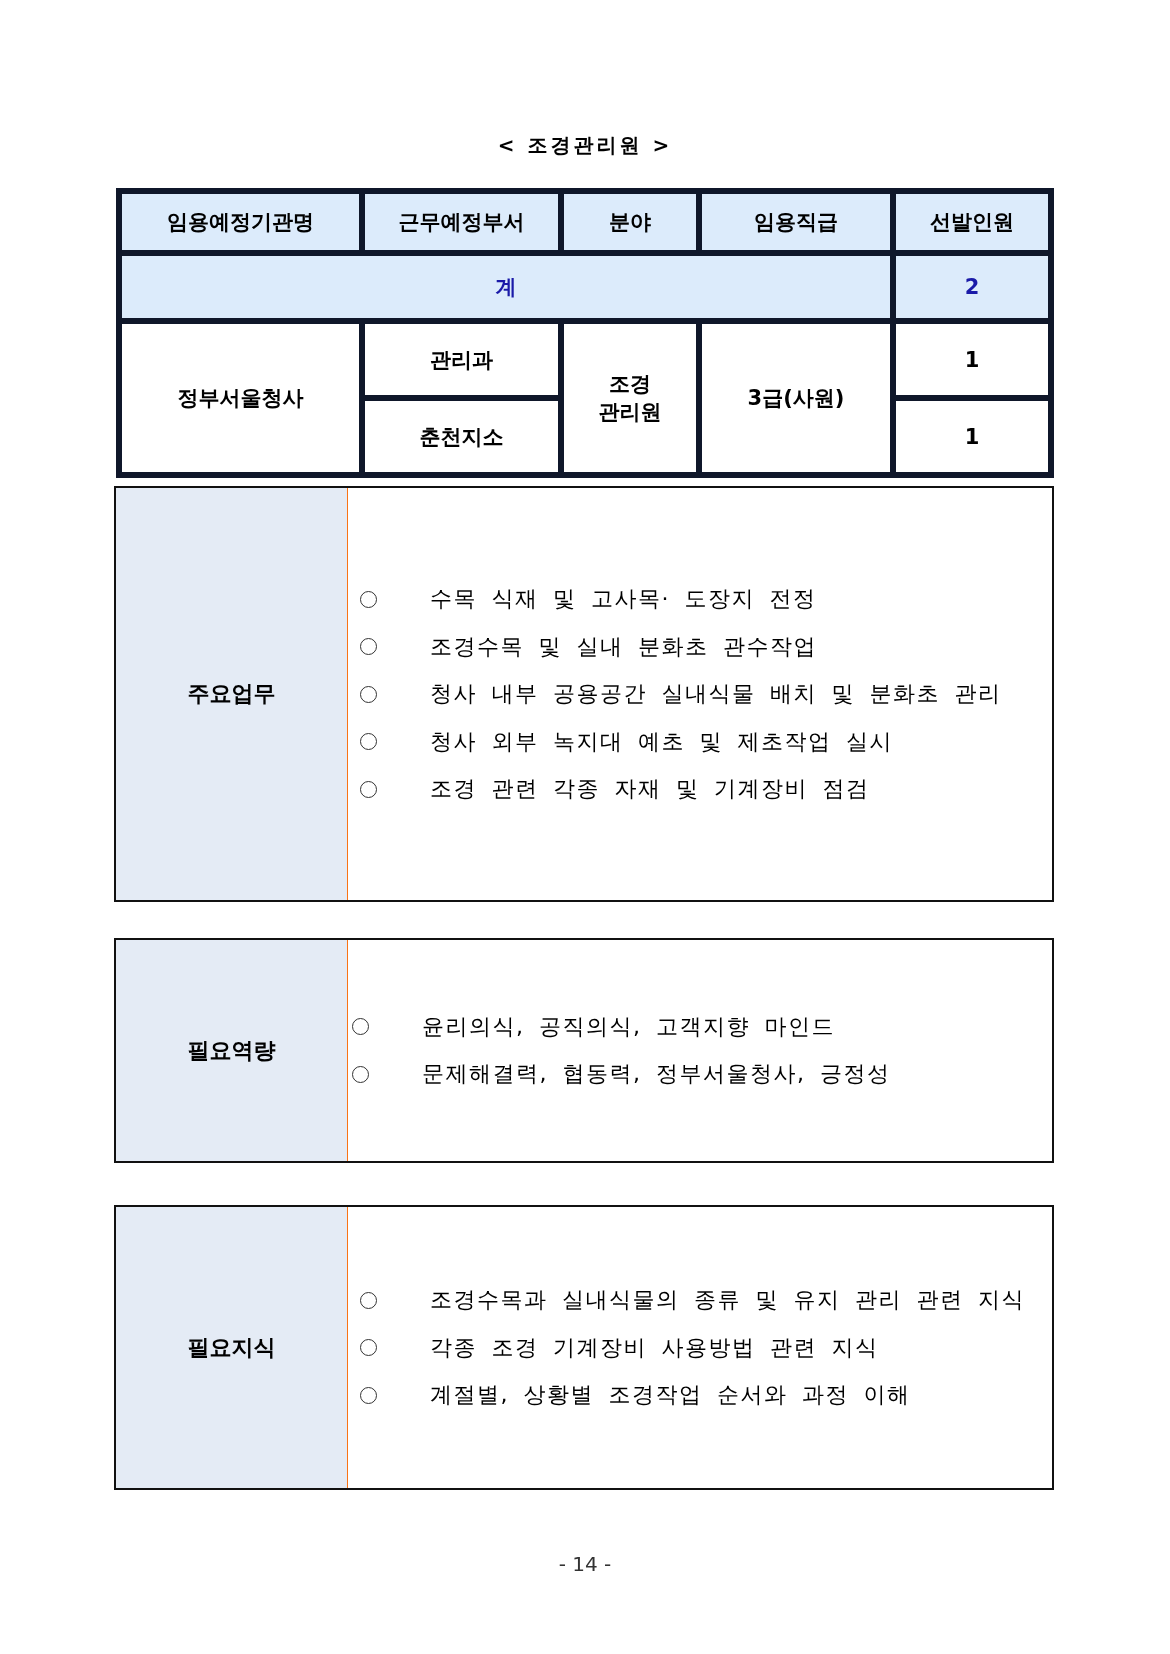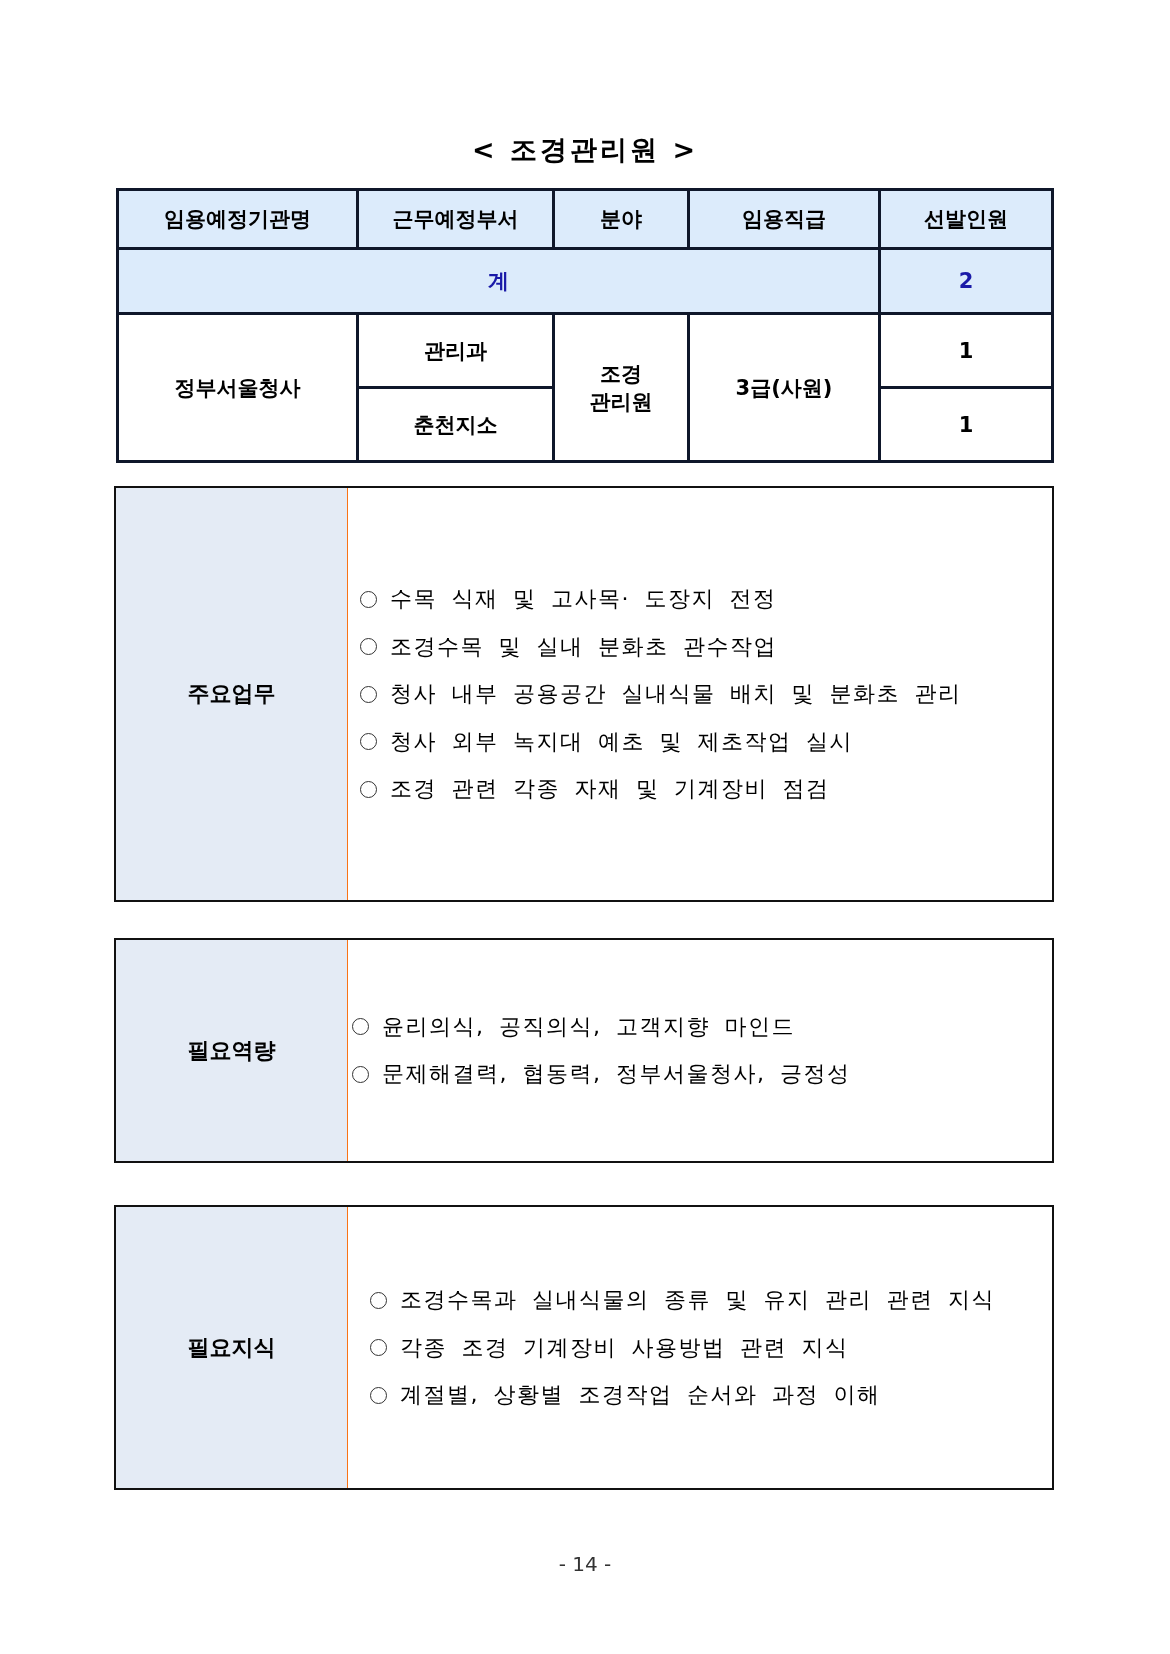--- a/index.html
+++ b/index.html
@@ -1,26 +1,26 @@
 <!DOCTYPE html>
 <html><head>
 <meta charset="utf-8">
 <style>
   html, body { margin:0; padding:0; background:#ffffff; }
   body { width:1170px; height:1654px; position:relative; font-family:"DejaVu Sans", "Liberation Sans", sans-serif; color:#000; }
-  .title { position:absolute; left:0; width:1170px; top:132px; text-align:center; font-size:27px; font-weight:bold; letter-spacing:3px; }
+  .title { position:absolute; left:0; width:1170px; top:132px; text-align:center; font-size:20px; font-weight:bold; letter-spacing:3px; }
   table.summary { position:absolute; left:116px; top:188px; width:938px; border-collapse:collapse; font-size:21px; }
-  table.summary td, table.summary th { border:3px solid #0f172a; text-align:center; vertical-align:middle; padding:0; }
+  table.summary td, table.summary th { border:6px solid #0f172a; text-align:center; vertical-align:middle; padding:0; }
   table.summary th { background:#dcebfb; font-weight:bold; height:56px; }
   tr.total td { background:#dcebfb; color:#1a1aa8; font-weight:bold; height:62px; }
   tr.row td { height:71px; font-weight:bold; }
   .box { position:absolute; left:114px; width:940px; border:2px solid #111; display:flex; box-sizing:border-box; }
   .box .label { width:231px; background:#e4ebf5; border-right:1px solid #f97316; display:flex; align-items:center; justify-content:center; font-size:22px; font-weight:bold; flex-shrink:0; }
   .box .content { flex:1; display:flex; flex-direction:column; justify-content:center; padding-left:244px; padding-left:12px; font-size:22px; }
-  .item { display:flex; align-items:center; height:47.5px; letter-spacing:1.5px; word-spacing:6px; }
+  .item { display:flex; align-items:center; height:47.5px; letter-spacing:1.5px; word-spacing:6px;gap:40px; }
   .circle { width:17px; height:17px; border:1.5px solid #333; border-radius:50%; margin-right:13px; flex-shrink:0; box-sizing:border-box; }
   .page-num { position:absolute; top:1552px; left:0; width:1170px; text-align:center; font-size:20px; color:#333; }
 </style>
 </head>
 <body>
 
 <div class="title">&lt; 조경관리원 &gt;</div>
 
 <table class="summary">
   <tbody>
@@ -87,21 +87,21 @@
       </div>
     <div class="item">
         <span class="circle"></span>
         <span>문제해결력, 협동력, 정부서울청사, 긍정성</span>
       </div>
   </div>
 </div>
 
 <div class="box" style="top:1205px; height:285px;">
   <div class="label">필요지식</div>
-  <div class="content" style="padding-left:22px;">
+  <div class="content" style="padding-left:12px;">
     <div class="item">
         <span class="circle"></span>
         <span>조경수목과 실내식물의 종류 및 유지 관리 관련 지식</span>
       </div>
     <div class="item">
         <span class="circle"></span>
         <span>각종 조경 기계장비 사용방법 관련 지식</span>
       </div>
     <div class="item">
         <span class="circle"></span>

